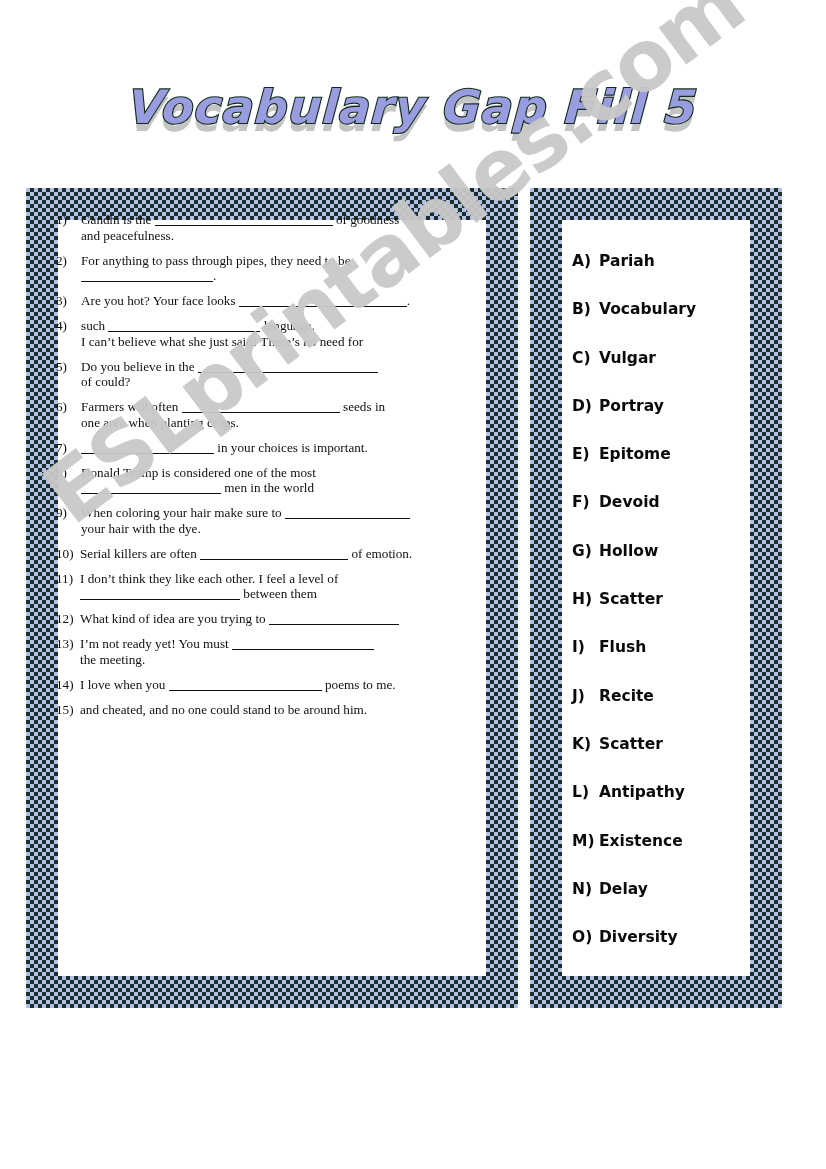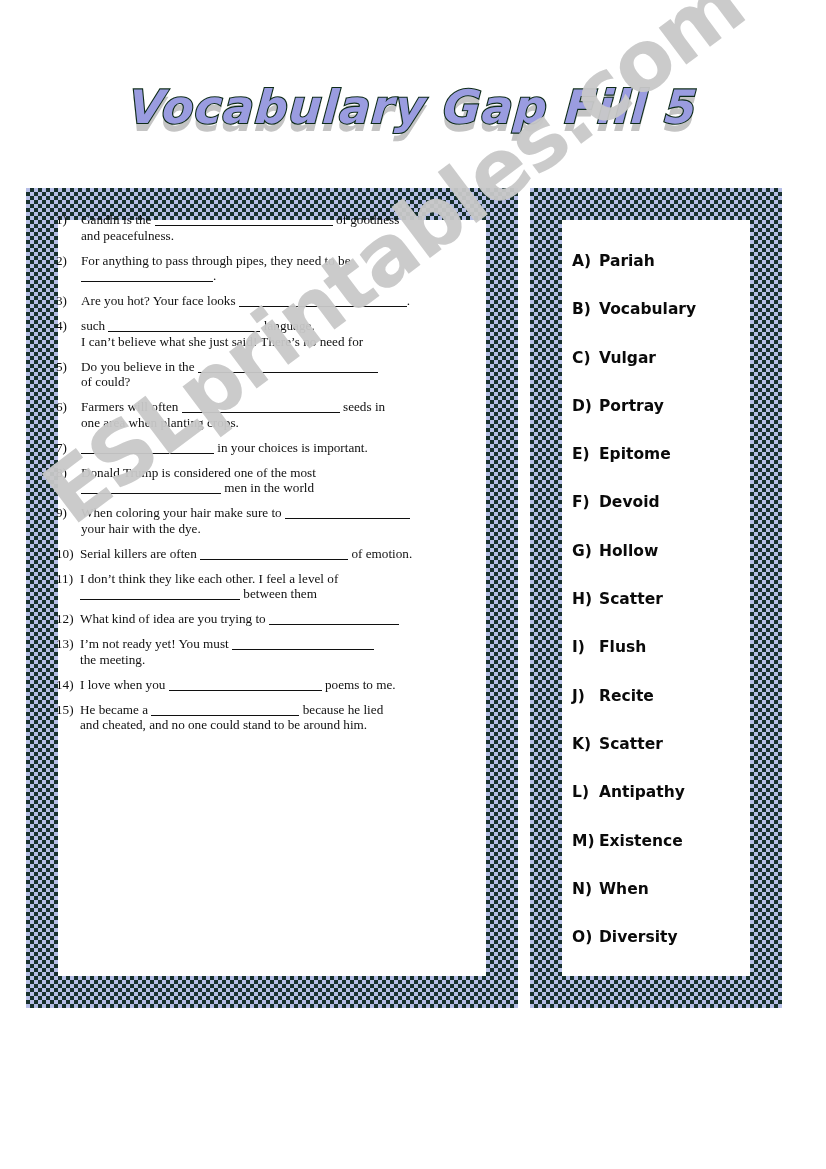--- a/index.html
+++ b/index.html
@@ -274,21 +274,20 @@
       </div>
       <div class="q">
         <div class="q-num wide">14)</div>
         <div class="q-body">
           <span class="ln"><span>I love when you </span><span class="blank" style="width: 153px;"></span><span> poems to me.</span></span>
         </div>
       </div>
       <div class="q">
         <div class="q-num wide">15)</div>
         <div class="q-body">
-          <span class="ln"><span>He became a </span><span class="blank" style="width: 148px;"></span><span> because he lied</span></span>
           <span class="ln"><span>and cheated, and no one could stand to be around him.</span></span>
         </div>
       </div>
     </div>
 
   <div class="wordlist" id="wordlist">
       <div class="word-row">
         <span class="word-letter">A)</span>
         <span class="word-text">Pariah</span>
       </div>
@@ -335,21 +334,21 @@
       <div class="word-row">
         <span class="word-letter">L)</span>
         <span class="word-text">Antipathy</span>
       </div>
       <div class="word-row">
         <span class="word-letter">M)</span>
         <span class="word-text">Existence</span>
       </div>
       <div class="word-row">
         <span class="word-letter">N)</span>
-        <span class="word-text">When</span>
+        <span class="word-text">Delay</span>
       </div>
       <div class="word-row">
         <span class="word-letter">O)</span>
         <span class="word-text">Diversity</span>
       </div>
     </div>
 
   <div class="watermark">ESLprintables.com</div>
 
 </div>

